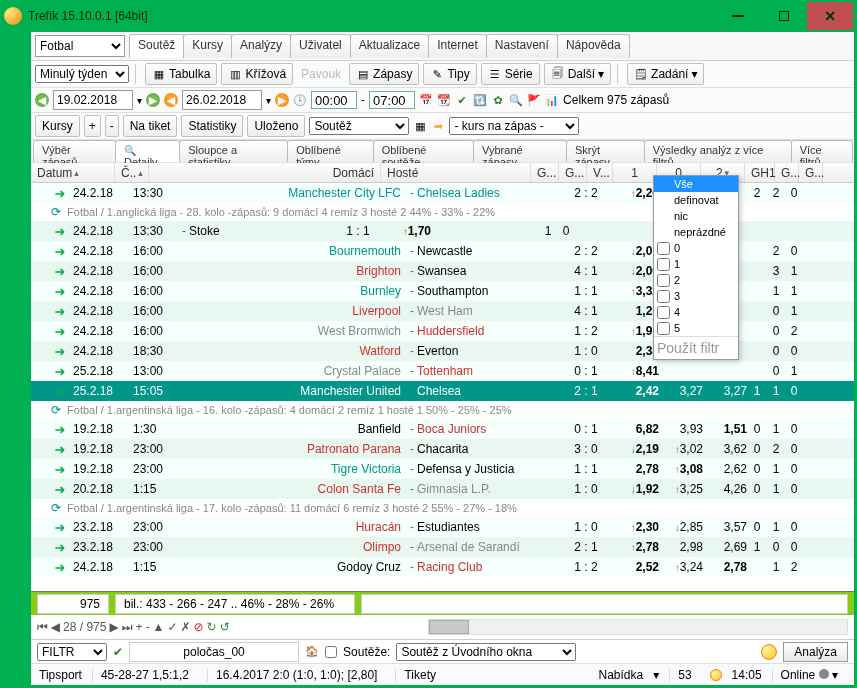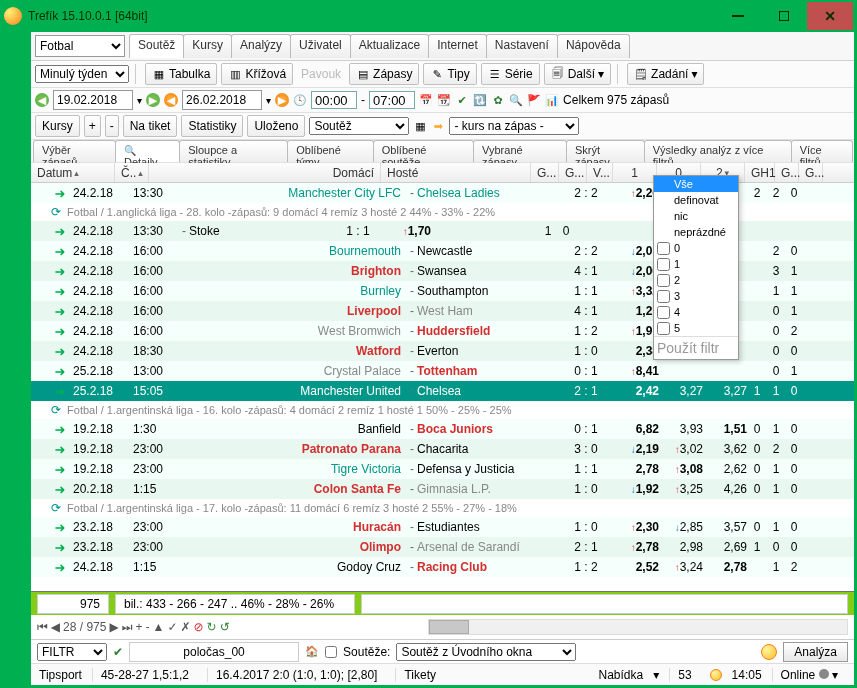--- a/index.html
+++ b/index.html
@@ -52,21 +52,21 @@
 .c-score { width: 58px; text-align: center; }
 .c-odd1 { width: 44px; text-align: right; }
 .c-odd2 { width: 44px; text-align: right; }
 .c-odd3 { width: 44px; text-align: right; }
 .c-gh1 { width: 20px; text-align: center; }
 .c-g1 { width: 18px; text-align: center; }
 .c-g2 { width: 18px; text-align: center; }
 .up::before { content: "↑"; color: #e53935; font-size: 10px; }
 .down::before { content: "↓"; color: #1976d2; font-size: 10px; }
 
-.team-red { color: #d92; color: #d32f2f; font-weight: bold; }
+.team-red { color: #d92; color: #d32f2f; }
 .team-green { color: #009688; }
 .team-gray { color: #888; }
 .filter-arrow { font-size: 9px; color: #666; margin-left: 2px; }
 
 .dropdown-filter { position: absolute; right: 118px; top: 175px; width: 86px; background: #fff; border: 1px solid #999; box-shadow: 2px 2px 5px rgba(0,0,0,0.2); z-index: 10; }
 .dropdown-filter .opt { padding: 2px 6px 2px 20px; font-size: 11px; position: relative; }
 .dropdown-filter .opt.sel { background: #1e90ff; color: #fff; }
 .dropdown-filter .opt input { position: absolute; left: 3px; top: 2px; }
 .dropdown-filter .apply { padding: 3px; text-align: left; color: #999; border-top: 1px solid #ddd; font-size: 14px; }
 .footrow { display: flex; align-items: center; height: 24px; padding: 0 6px; gap: 6px; font-size: 11px; }

